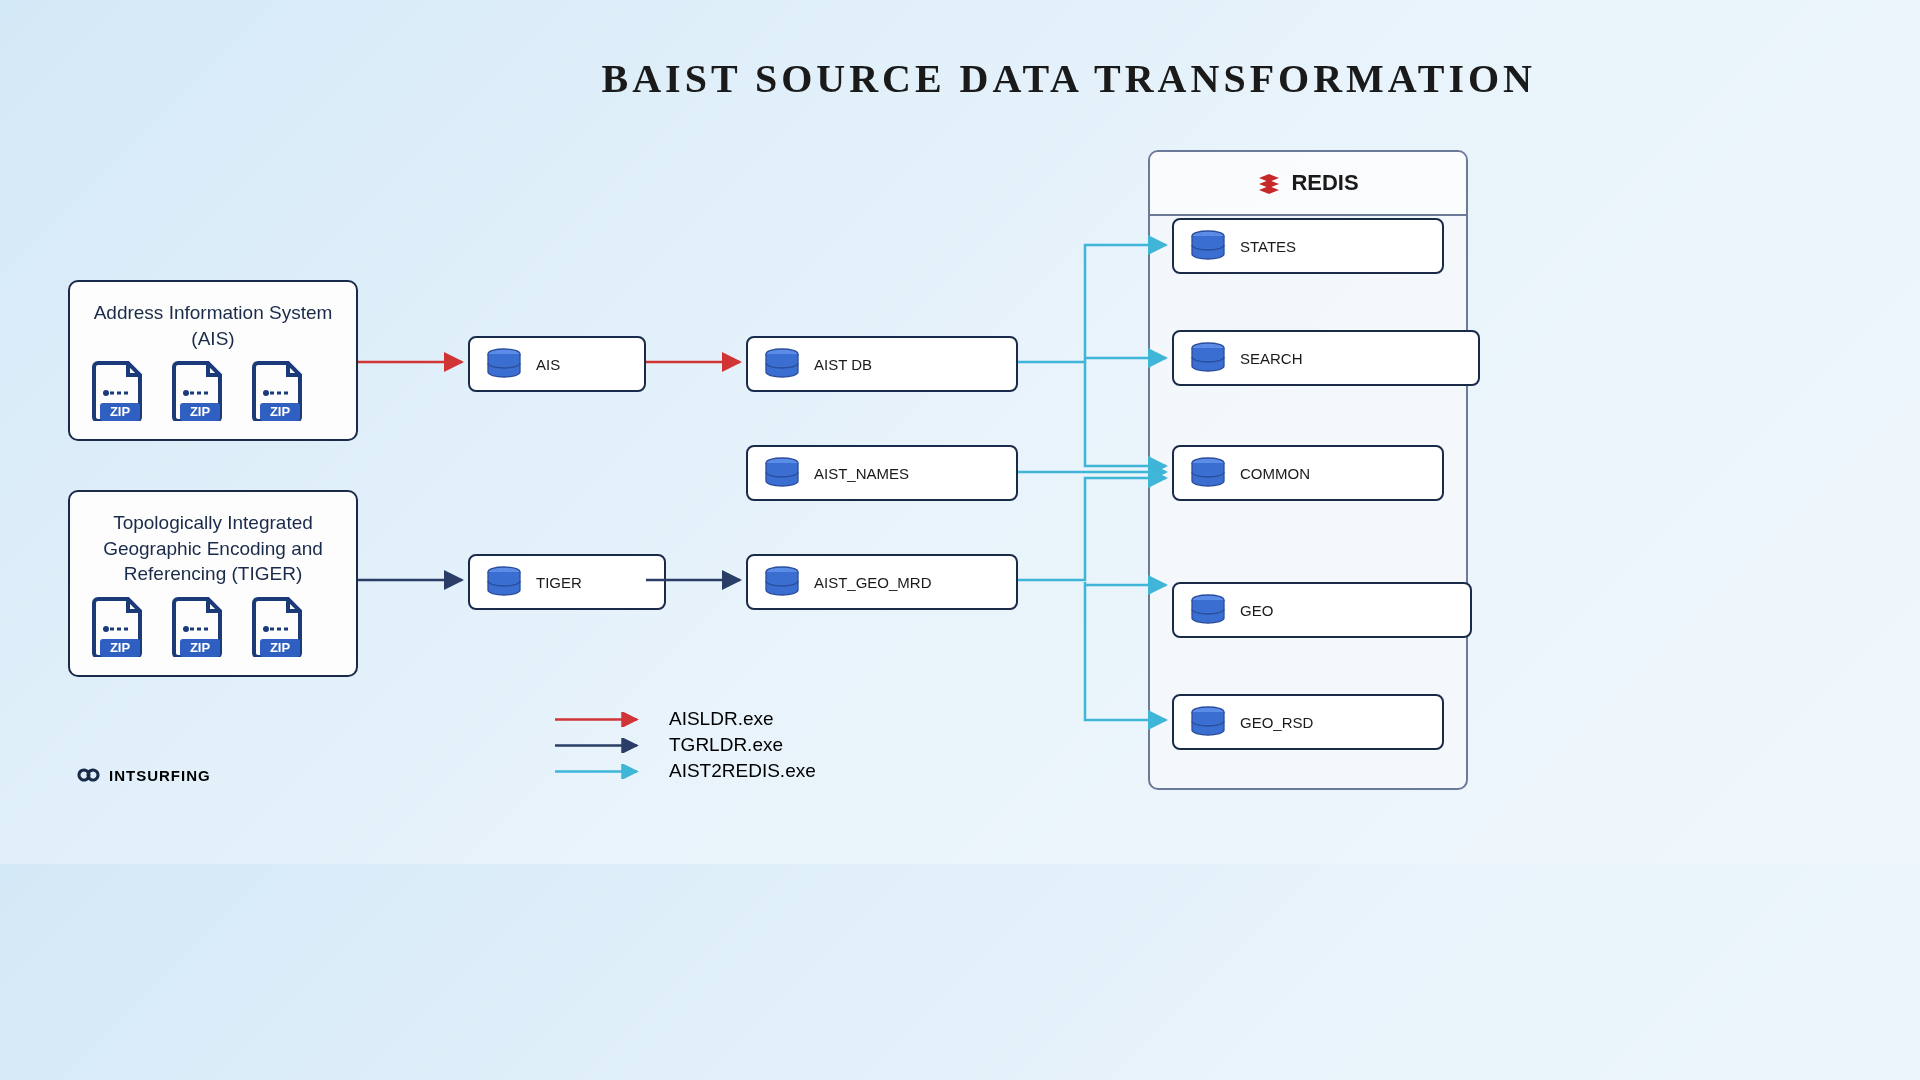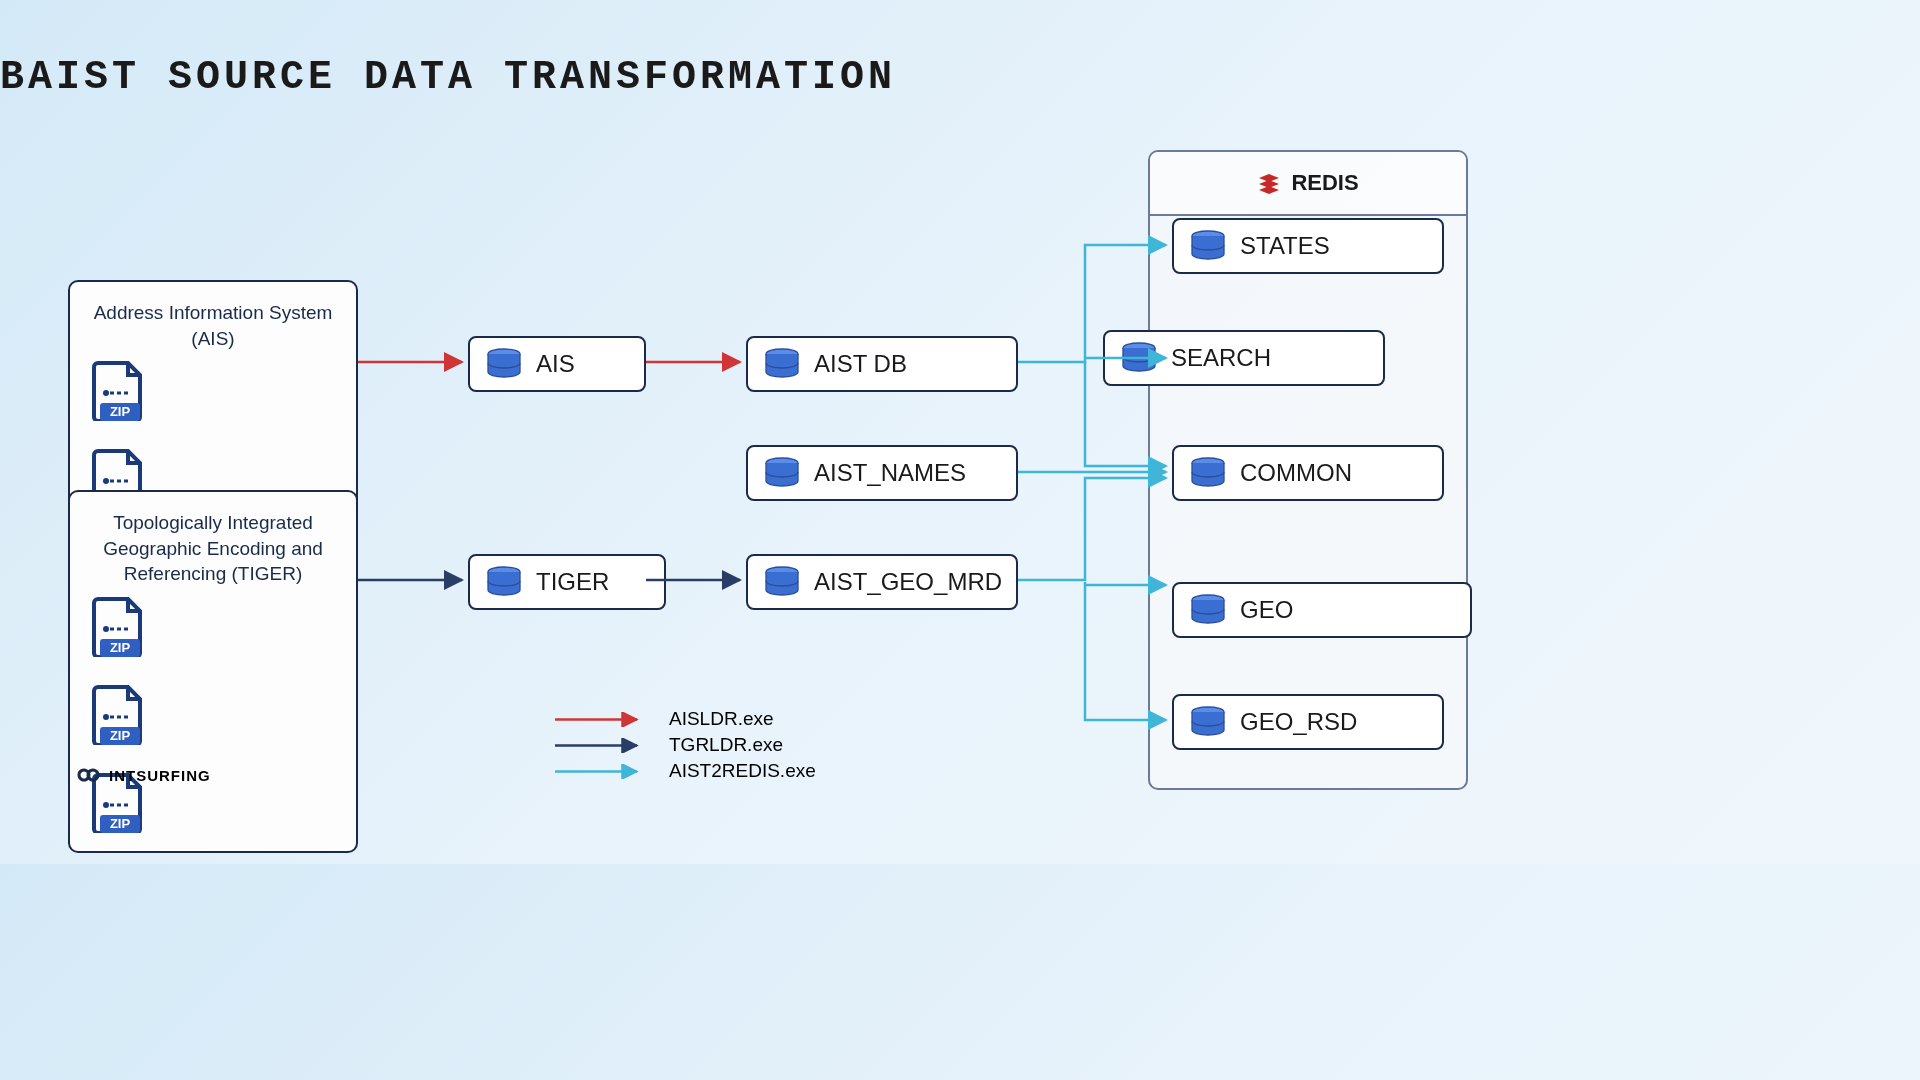--- a/index.html
+++ b/index.html
@@ -5,38 +5,38 @@
 * { box-sizing: border-box; margin: 0; padding: 0; }
 body {
   width: 1536px;
   height: 864px;
   background: linear-gradient(135deg, #d4e9f7 0%, #e8f3fb 50%, #f0f7fc 100%);
   font-family: Arial, Helvetica, sans-serif;
   position: relative;
   overflow: hidden;
 }
 .title {
-  text-align: left;
+  text-align: right;
   font-size: 40px;
   font-weight: 900;
   letter-spacing: 4px;
   padding-top: 55px;
   color: #1a1a1a;
-  font-family: Liberation Mono, monospace;
+  font-family: Liberation Serif, serif;
 }
 .canvas { position: absolute; inset: 0; }
 .box {
   position: absolute;
   border: 2px solid #1a2b4a;
   border-radius: 10px;
   background: #fdfdfd;
 }
 .source-box { padding: 18px 22px; }
 .source-title { text-align: center; font-size: 19px; color: #1a2b4a; line-height: 1.35; margin-bottom: 10px; }
-.zip-row { display: flex; gap: 28px; justify-content: flex-start; margin-top: 8px; flex-direction: column; }
+.zip-row { display: flex; gap: 28px; justify-content: flex-start; margin-top: 8px; }
 .zip-icon { width: 52px; height: 60px; }
 .panel {
   position: absolute;
   border: 2px solid #6b7a99;
   border-radius: 10px;
   background: rgba(250,250,252,0.6);
 }
 .panel-header {
   display: flex;
   align-items: center;
@@ -52,21 +52,21 @@
 }
 .db-node {
   position: absolute;
   display: flex;
   align-items: center;
   gap: 14px;
   border: 2px solid #1a2b4a;
   border-radius: 8px;
   background: #fff;
   padding: 10px 16px;
-  font-size: 24px;
+  font-size: 15px;
   color: #1a1a1a;
 }
 .db-icon { width: 36px; height: 32px; flex-shrink: 0; }
 .legend {
   position: absolute;
   left: 553px;
   top: 708px;
   font-size: 19px;
 }
 .legend-row { display: flex; align-items: center; gap: 26px; margin-bottom: 4px; }
@@ -210,21 +210,21 @@
 </div>
 
 <div class="db-node" style="left:1172px; top:218px; width:272px;">
   <svg class="db-icon" viewBox="0 0 36 32">
         <ellipse cx="18" cy="6" rx="16" ry="5" fill="#5b8de8" stroke="#2a4d9c" stroke-width="1.3"></ellipse>
         <path d="M2 6 v18 a16 5 0 0 0 32 0 V6" fill="#3a6ed0" stroke="#2a4d9c" stroke-width="1.3"></path>
         <path d="M2 15 a16 5 0 0 0 32 0" fill="none" stroke="#2a4d9c" stroke-width="1.3"></path>
       </svg>
   <span>STATES</span>
 </div>
-<div class="db-node" style="left:1103px; top:330px; width:282px;">
+<div class="db-node" style="left:1172px; top:330px; width:308px;">
   <svg class="db-icon" viewBox="0 0 36 32">
         <ellipse cx="18" cy="6" rx="16" ry="5" fill="#5b8de8" stroke="#2a4d9c" stroke-width="1.3"></ellipse>
         <path d="M2 6 v18 a16 5 0 0 0 32 0 V6" fill="#3a6ed0" stroke="#2a4d9c" stroke-width="1.3"></path>
         <path d="M2 15 a16 5 0 0 0 32 0" fill="none" stroke="#2a4d9c" stroke-width="1.3"></path>
       </svg>
   <span>SEARCH</span>
 </div>
 <div class="db-node" style="left:1172px; top:445px; width:272px;">
   <svg class="db-icon" viewBox="0 0 36 32">
         <ellipse cx="18" cy="6" rx="16" ry="5" fill="#5b8de8" stroke="#2a4d9c" stroke-width="1.3"></ellipse>

